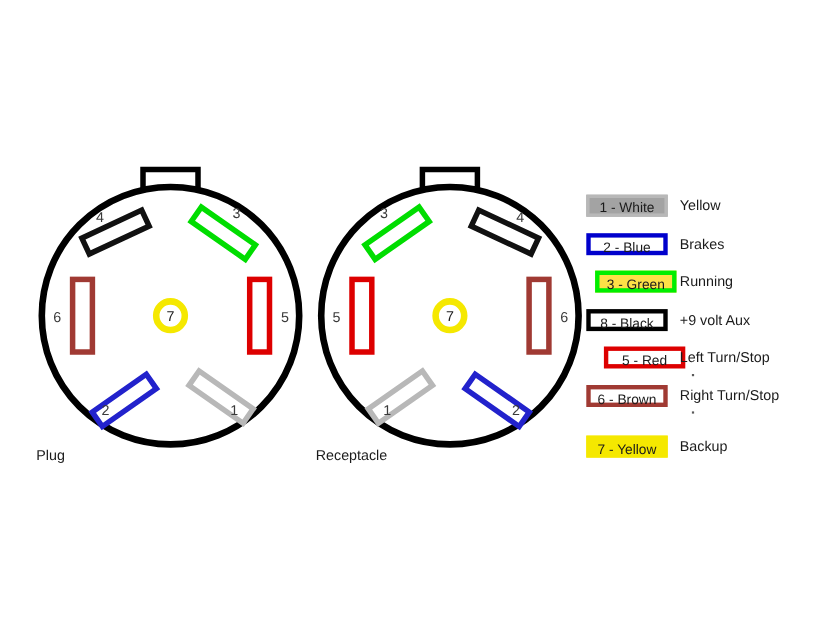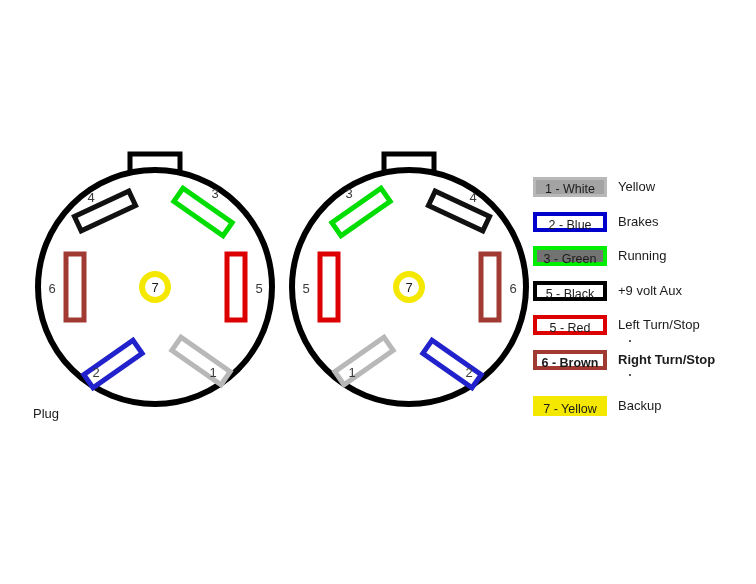--- a/index.html
+++ b/index.html
@@ -174,50 +174,51 @@
       <g transform="translate(165,216) rotate(35)">
         <rect x="-30" y="-8" width="60" height="16" fill="#ffffff" stroke="#2222cc" stroke-width="5"></rect>
       </g>
       <text x="182" y="229" font-size="13" fill="#3a3a3a" text-anchor="middle" font-family="Liberation Sans, sans-serif">2</text>
 
       <g>
         <circle cx="122" cy="139" r="13" fill="#ffffff" stroke="#f5e800" stroke-width="6"></circle>
         <text x="122" y="144" font-size="13" fill="#1b1b1b" text-anchor="middle" font-family="Liberation Sans, sans-serif">7</text>
       </g>
     </svg>
+    <div class="connector-caption">Receptacle</div>
   </div>
 
   <div id="legend">
 
     <div class="legend-row" style="top:5px;">
       <div class="legend-chip" style="border: 3px solid rgb(184, 184, 184); background: #a3a3a3; color: rgb(27, 27, 27);">1 - White</div>
       <div class="legend-desc">Yellow</div>
     </div>
 
     <div class="legend-row" style="top:39.5px;text-decoration:underline;">
       <div class="legend-chip" style="border: 4px solid rgb(0, 0, 204); background: rgb(255, 255, 255); color: rgb(27, 27, 27);">2 - Blue</div>
       <div class="legend-desc">Brakes</div>
     </div>
 
     <div class="legend-row" style="top:74px;">
-      <div class="legend-chip" style="border: 4px solid rgb(0, 238, 0); background: #737373; color: rgb(27, 27, 27);">3 - Green</div>
+      <div class="legend-chip" style="border: 4px solid rgb(0, 238, 0); background: #fde047; color: rgb(27, 27, 27); margin-left: 8px;">3 - Green</div>
       <div class="legend-desc">Running</div>
     </div>
 
     <div class="legend-row" style="top:108.5px;">
-      <div class="legend-chip" style="border: 4px solid rgb(0, 0, 0); background: rgb(255, 255, 255); color: rgb(27, 27, 27);">5 - Black</div>
+      <div class="legend-chip" style="border: 4px solid rgb(0, 0, 0); background: rgb(255, 255, 255); color: rgb(27, 27, 27);">8 - Black</div>
       <div class="legend-desc">+9 volt Aux</div>
     </div>
 
     <div class="legend-row" style="top:143px;">
-      <div class="legend-chip" style="border: 4px solid rgb(221, 0, 0); background: rgb(255, 255, 255); color: rgb(27, 27, 27);">5 - Red</div>
+      <div class="legend-chip" style="border: 4px solid rgb(221, 0, 0); background: rgb(255, 255, 255); color: rgb(27, 27, 27); margin-left: 16px;">5 - Red</div>
       <div class="legend-desc">Left Turn/Stop</div>
     </div>
 
-    <div class="legend-row" style="top:177.5px;font-weight:bold;">
+    <div class="legend-row" style="top:177.5px;">
       <div class="legend-chip" style="border: 4px solid rgb(160, 58, 51); background: rgb(255, 255, 255); color: rgb(27, 27, 27);">6 - Brown</div>
       <div class="legend-desc">Right Turn/Stop</div>
     </div>
 
     <div class="legend-row" style="top:212px;margin-top:12px;">
       <div class="legend-chip" style="border: 4px solid rgb(245, 232, 0); background: rgb(245, 232, 0); color: rgb(27, 27, 27);">7 - Yellow</div>
       <div class="legend-desc">Backup</div>
     </div>
 
     <div class="speck" style="left:96px; top:168px;"></div>

